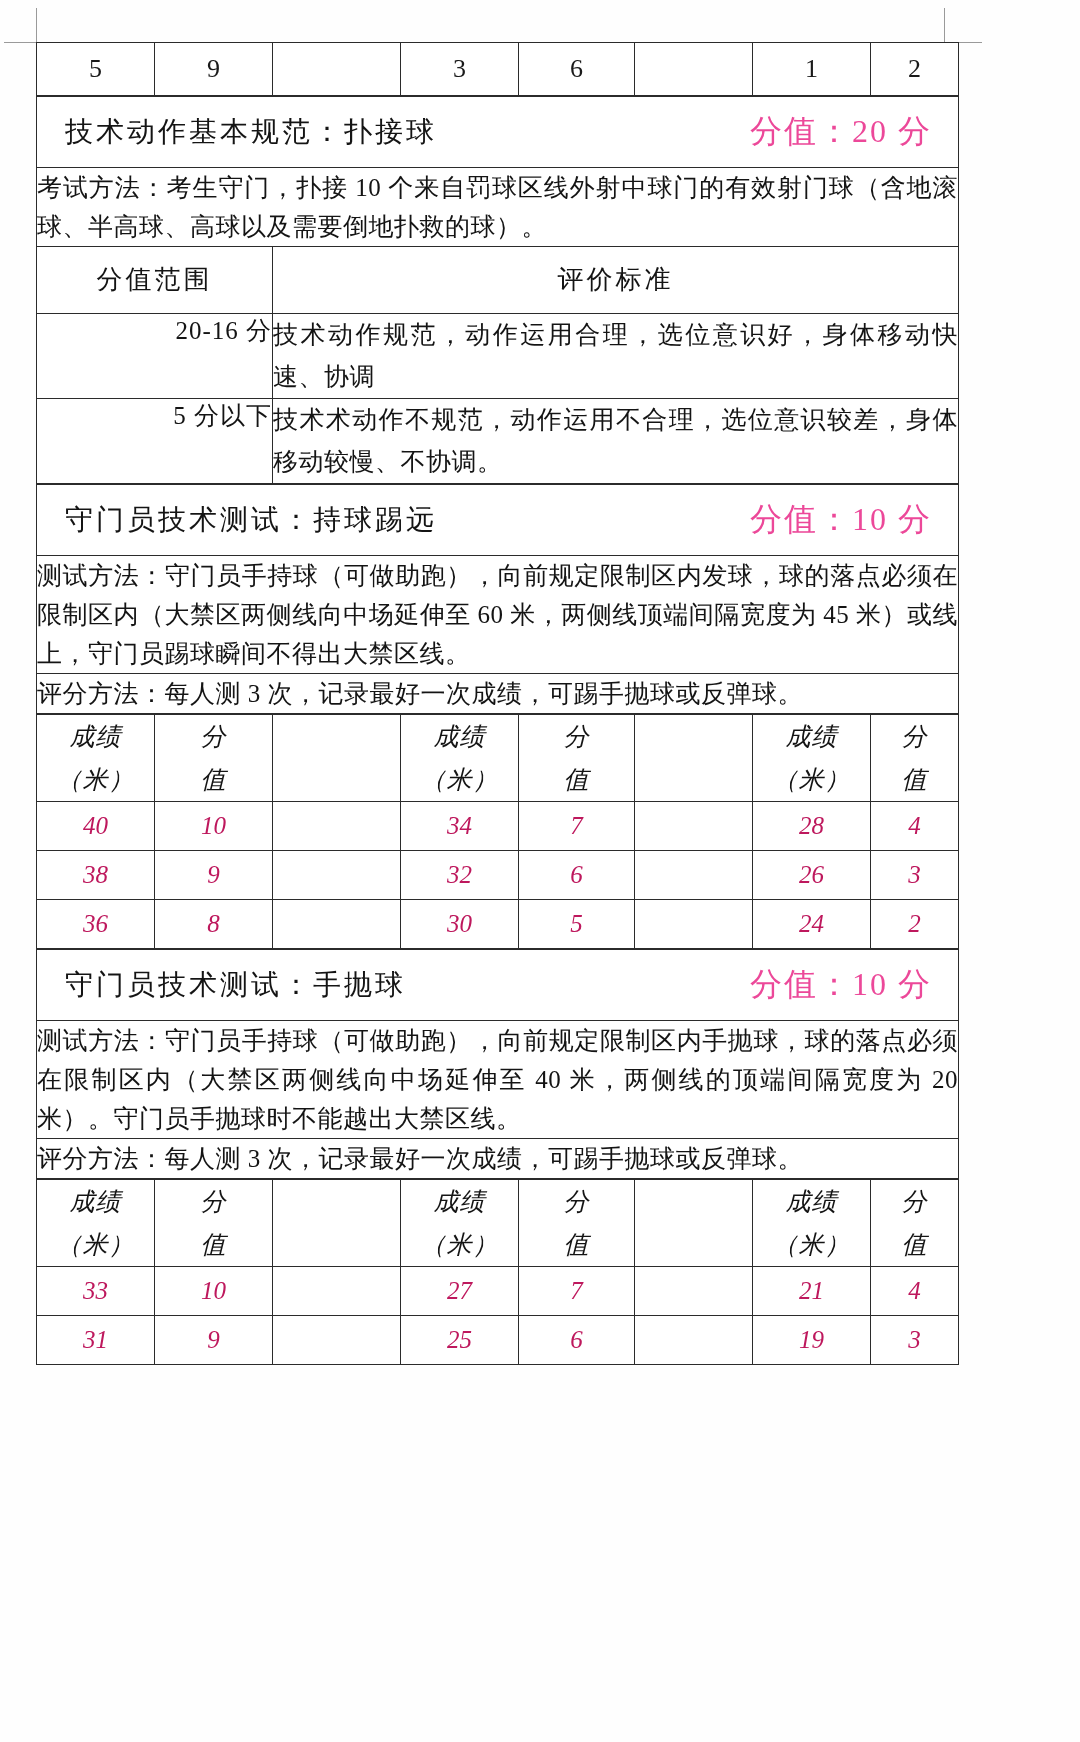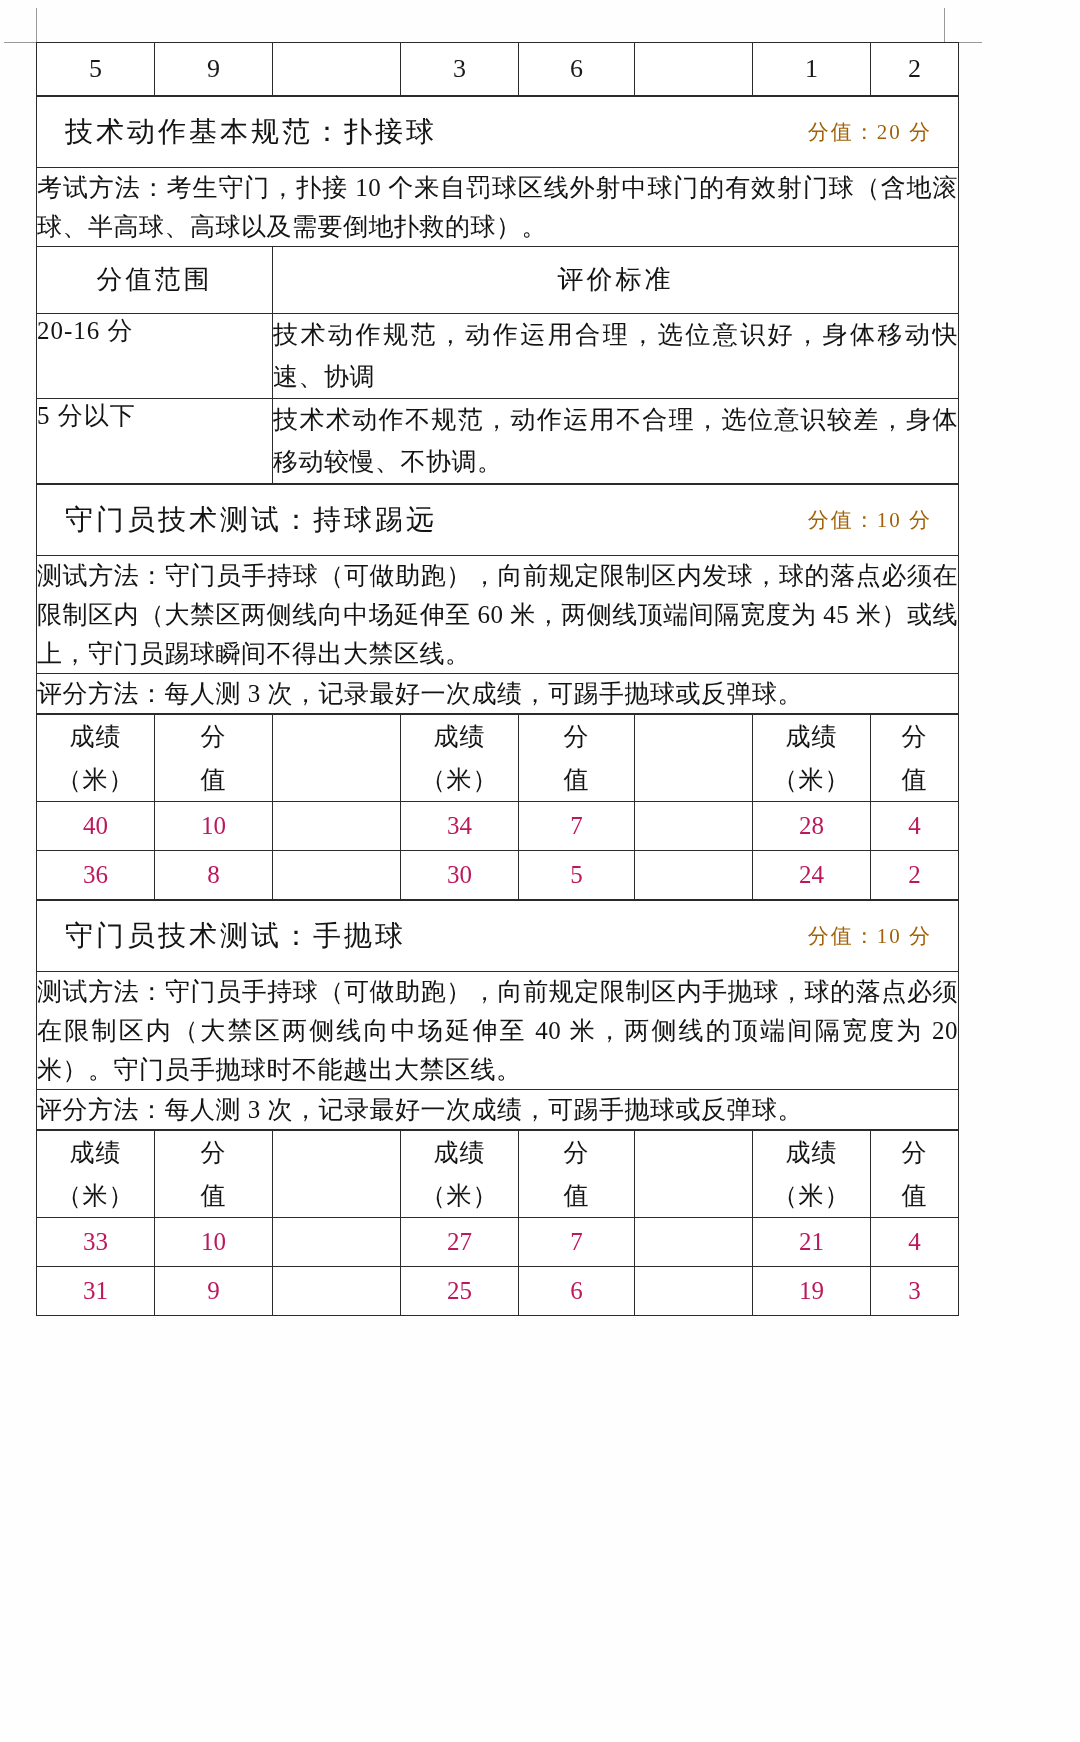--- a/index.html
+++ b/index.html
@@ -56,23 +56,23 @@
     transform:translateY(-50%);
     font-size:28px;
     letter-spacing:3px;
     color:#141414;
     white-space:nowrap;
   }
   .sectionbar .points{
     position:absolute;
     right:26px; top:50%;
     transform:translateY(-50%);
-    font-size:21px;
+    font-size:32px;
     letter-spacing:2px;
-    color:#a16207;
+    color:#ec4899;
     white-space:nowrap;
   }
   .para{
     font-size:25px;
     line-height:39px;
     padding:9px 14px 11px 14px;
     text-align:justify;
     text-justify:inter-ideograph;
     letter-spacing:0.5px;
     color:#141414;
@@ -80,40 +80,41 @@
   }
   .crit-head{
     text-align:center;
     font-size:26px;
     line-height:66px;
     height:66px;
     letter-spacing:3px;
     color:#141414;
   }
   .crit-range{
-    text-align:left;
+    text-align:right;
     font-size:25px;
     padding-top:14px;
     letter-spacing:1px;
     color:#141414;
   }
   .crit-text{
     font-size:25px;
     line-height:42px;
     padding:11px 16px 14px 16px;
     text-align:justify;
     text-justify:inter-ideograph;
     letter-spacing:0.5px;
     color:#141414;
   }
   
   table.scores{
     width:922px;
     border-collapse:collapse;
     table-layout:fixed;
+    font-style:italic;
   }
   table.scores td{
     border:1px solid #2b2b2b;
     background:#fff;
     padding:0;
   }
   .sc-head{
     text-align:center;
     font-size:25px;
     line-height:43px;
@@ -267,20 +268,30 @@
         <td class="sc-val">40</td>
         <td class="sc-val">10</td>
         <td class="sc-val blank"></td>
         <td class="sc-val">34</td>
         <td class="sc-val">7</td>
         <td class="sc-val blank"></td>
         <td class="sc-val">28</td>
         <td class="sc-val">4</td>
       </tr>
       <tr>
+        <td class="sc-val">38</td>
+        <td class="sc-val">9</td>
+        <td class="sc-val blank"></td>
+        <td class="sc-val">32</td>
+        <td class="sc-val">6</td>
+        <td class="sc-val blank"></td>
+        <td class="sc-val">26</td>
+        <td class="sc-val">3</td>
+      </tr>
+      <tr>
         <td class="sc-val">36</td>
         <td class="sc-val">8</td>
         <td class="sc-val blank"></td>
         <td class="sc-val">30</td>
         <td class="sc-val">5</td>
         <td class="sc-val blank"></td>
         <td class="sc-val">24</td>
         <td class="sc-val">2</td>
       </tr>
     </tbody>

